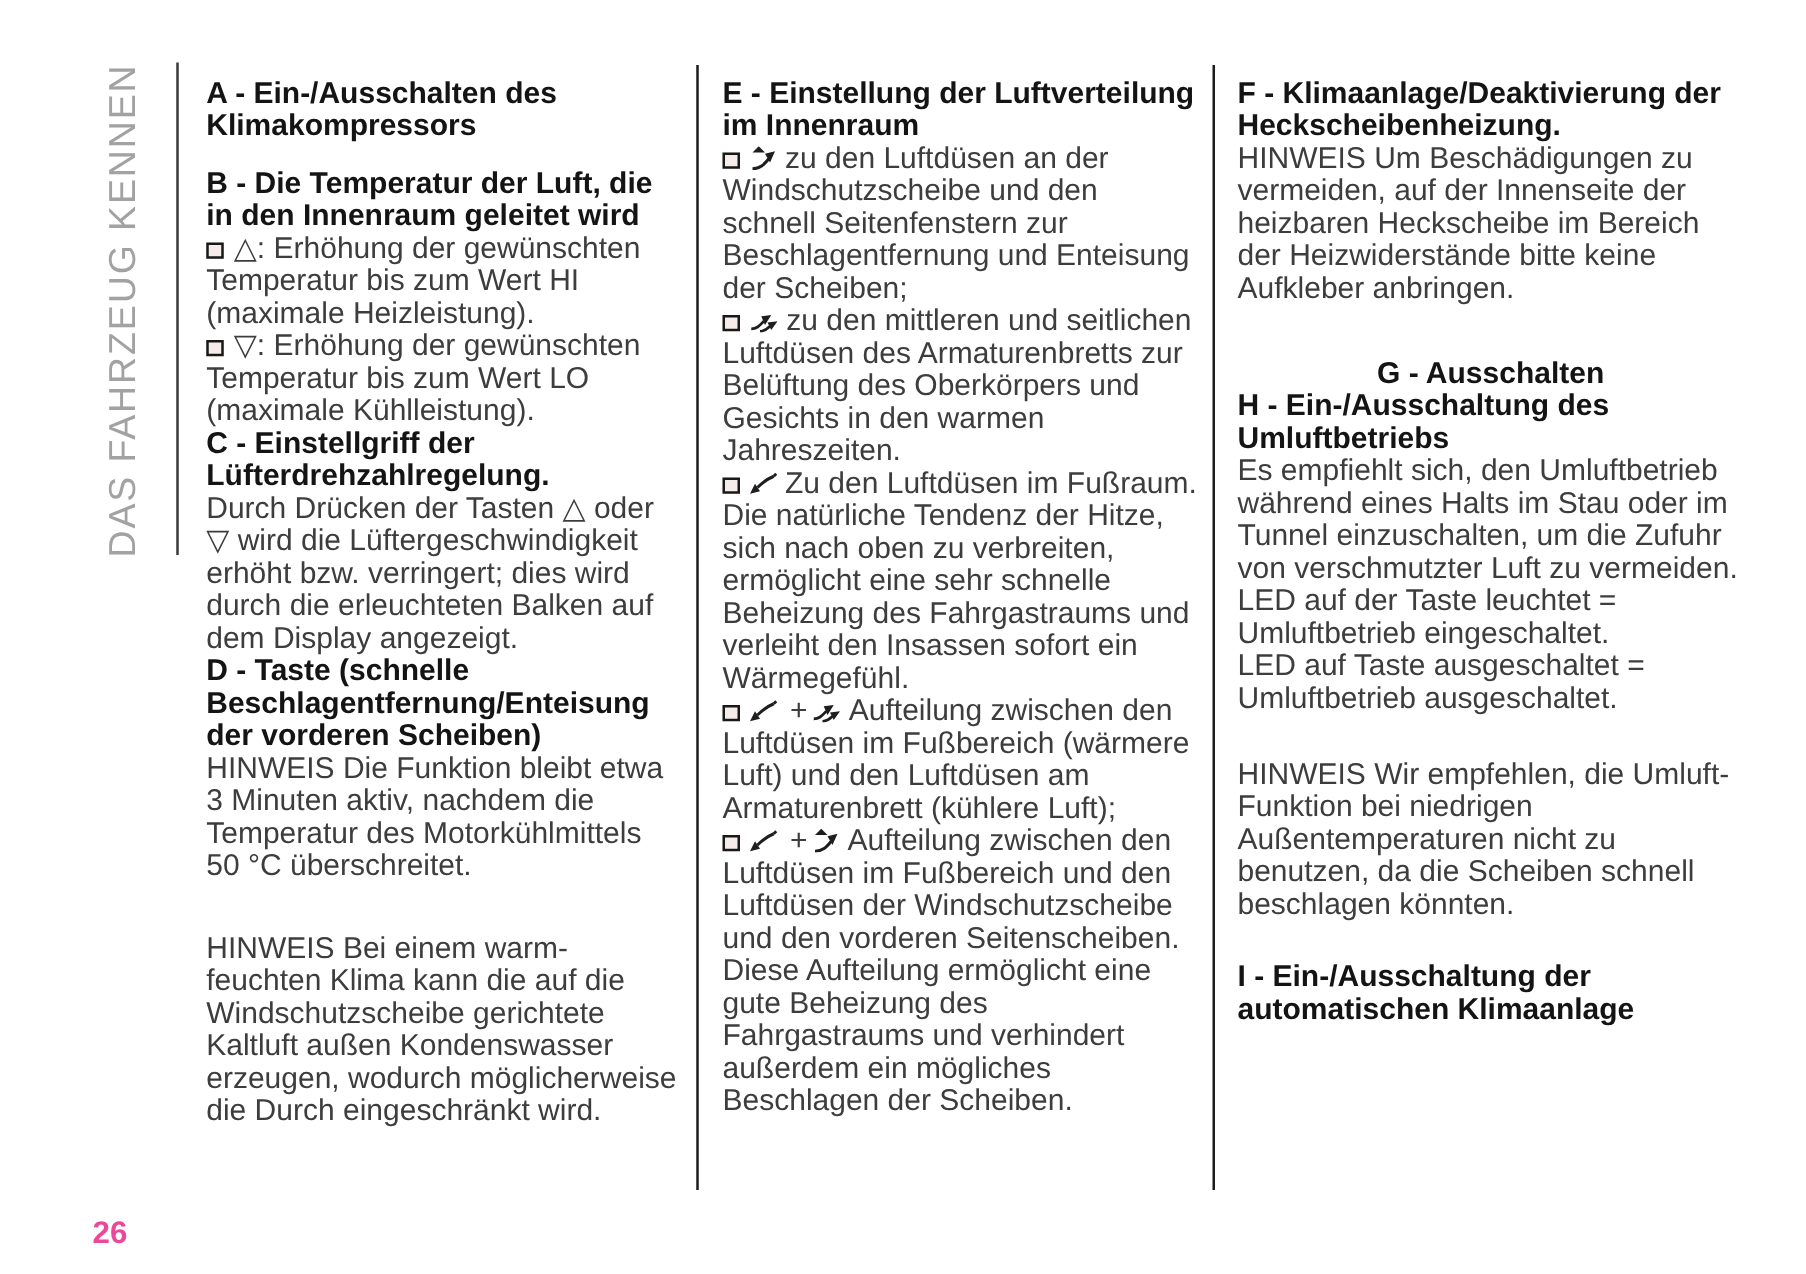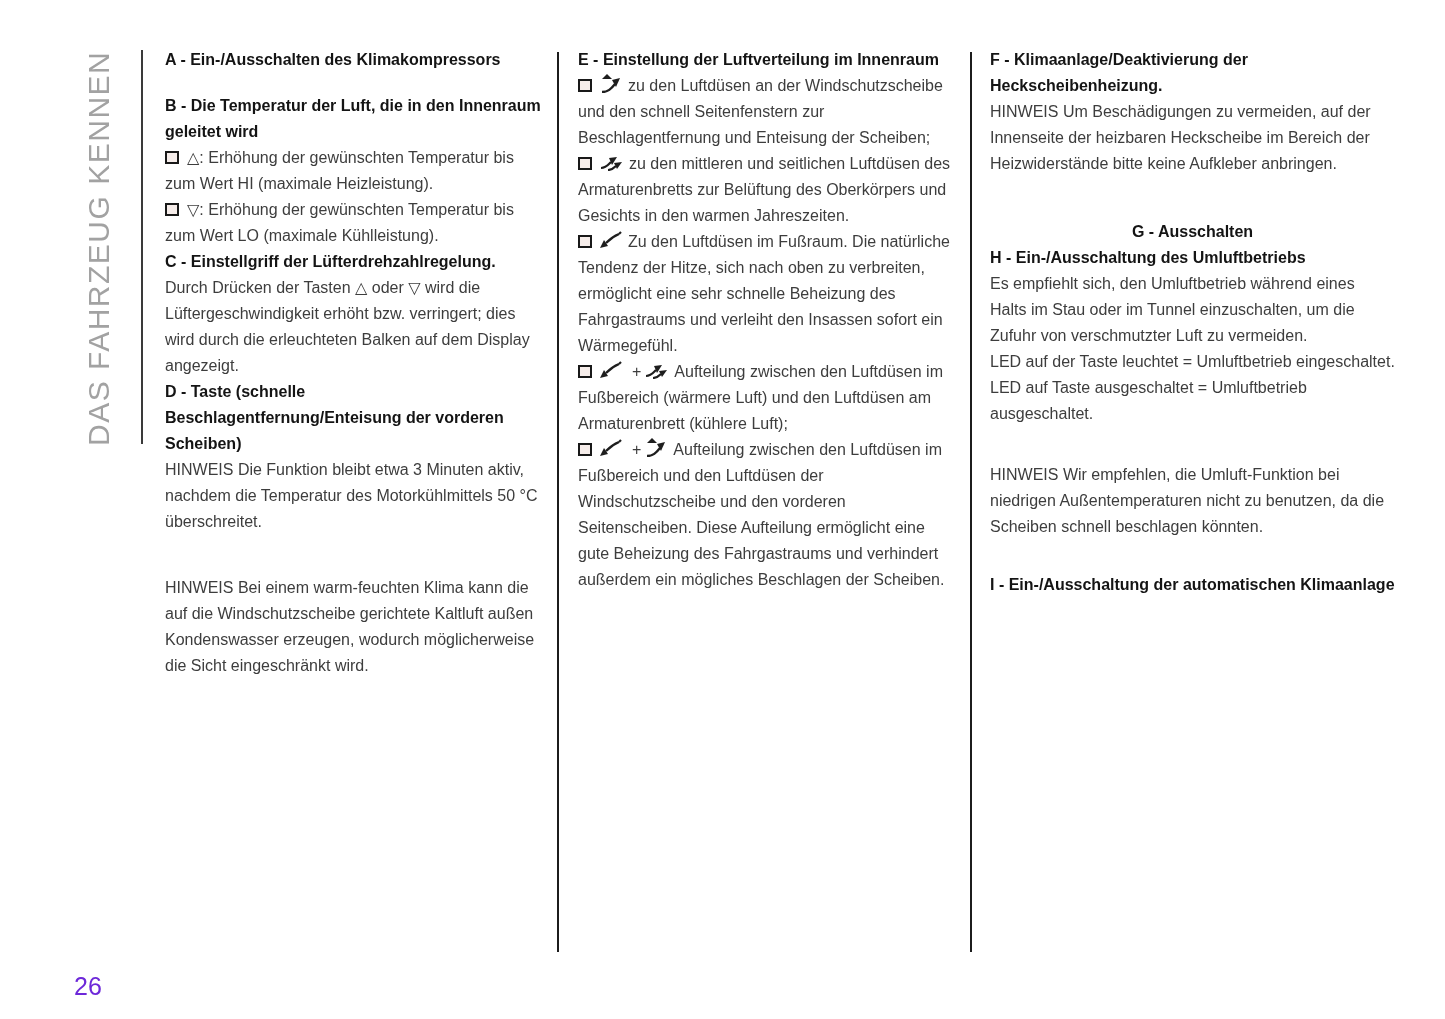--- a/index.html
+++ b/index.html
@@ -12,21 +12,21 @@
   
   .sidebar-text{
     position:absolute;left:82px;top:46px;height:400px;
     writing-mode:vertical-rl;transform:rotate(180deg);
     font-size:30px;letter-spacing:1.5px;color:#a2a2a2;white-space:nowrap;
   }
   .sidebar-rule{
     position:absolute;left:141px;top:50px;width:2px;height:394px;background:#3a3a3a;
   }
   
-  .col{position:absolute;top:47px;font-size:16px;line-height:26px;color:#3d3d3d;}
+  .col{position:absolute;top:62px;font-size:24px;line-height:26px;color:#3d3d3d;}
   .col1{left:165px;width:378px;}
   .col2{left:578px;width:380px;}
   .col3{left:990px;width:405px;}
   .divider{position:absolute;top:52px;width:2px;height:900px;background:#1c1c1c;}
   .div1{left:557px;}
   .div2{left:970px;}
   .h{font-weight:bold;color:#141414;margin:0;}
   p,.para{margin:0;}
   .gap-lg{margin-top:20px;}
   .gap-note{margin-top:40px;}
@@ -38,21 +38,21 @@
     display:inline-block;width:10px;height:9px;
     border:2.5px solid #191919;background:#f6edea;
     margin-right:8px;vertical-align:-1px;
   }
   .tri{color:#3d3d3d;}
   .vent{display:inline-block;margin:0 6px 0 0;vertical-align:-2px;}
   .vent svg{display:block;}
   .plus{margin:0 4px;}
   .page-number{
     position:absolute;left:74px;top:972px;
-    font-size:25px;font-weight:normal;color:#6d28d9;
+    font-size:25px;font-weight:bold;color:#ec4899;
   }
 </style>
 </head>
 <body>
 
 <div class="page">
 
   <div class="sidebar-text">DAS FAHRZEUG KENNEN</div>
   <div class="sidebar-rule"></div>
 
@@ -61,21 +61,21 @@
 
   <div class="col col1">
     <p class="h">A - Ein-/Ausschalten des Klimakompressors</p>
     <p class="h gap-lg">B - Die Temperatur der Luft, die in den Innenraum geleitet wird</p>
     <p class="para"><span class="sq"></span><span class="tri">△</span><span>: Erhöhung der gewünschten Temperatur bis zum Wert HI (maximale Heizleistung).</span></p>
     <p class="para"><span class="sq"></span><span class="tri">▽</span><span>: Erhöhung der gewünschten Temperatur bis zum Wert LO (maximale Kühlleistung).</span></p>
     <p class="h">C - Einstellgriff der Lüfterdrehzahlregelung.</p>
     <p class="para">Durch Drücken der Tasten △ oder ▽ wird die Lüftergeschwindigkeit erhöht bzw. verringert; dies wird durch die erleuchteten Balken auf dem Display angezeigt.</p>
     <p class="h">D - Taste (schnelle Beschlagentfernung/Enteisung der vorderen Scheiben)</p>
     <p class="para">HINWEIS Die Funktion bleibt etwa 3 Minuten aktiv, nachdem die Temperatur des Motorkühlmittels 50 °C überschreitet.</p>
-    <p class="para gap-note">HINWEIS Bei einem warm-feuchten Klima kann die auf die Windschutzscheibe gerichtete Kaltluft außen Kondenswasser erzeugen, wodurch möglicherweise die Sicht eingeschränkt wird.</p>
+    <p class="para gap-note">HINWEIS Bei einem warm-feuchten Klima kann die auf die Windschutzscheibe gerichtete Kaltluft außen Kondenswasser erzeugen, wodurch möglicherweise die Durch eingeschränkt wird.</p>
   </div>
 
   <div class="col col2">
     <p class="h">E - Einstellung der Luftverteilung im Innenraum</p>
 
     <p class="para"><span class="sq"></span><span class="vent"><svg width="22" height="19" viewBox="0 0 22 19">
             <polygon points="7,0 12,5 2,5" fill="#1e1e1e"></polygon>
             <path d="M2 18 C8 18 11 15 15 10" stroke="#1e1e1e" stroke-width="2.4" fill="none"></path>
             <polygon points="12,6 20,4 16,13" fill="#1e1e1e"></polygon>
           </svg></span><span>zu den Luftdüsen an der Windschutzscheibe und den schnell Seitenfenstern zur Beschlagentfernung und Enteisung der Scheiben;</span></p>

